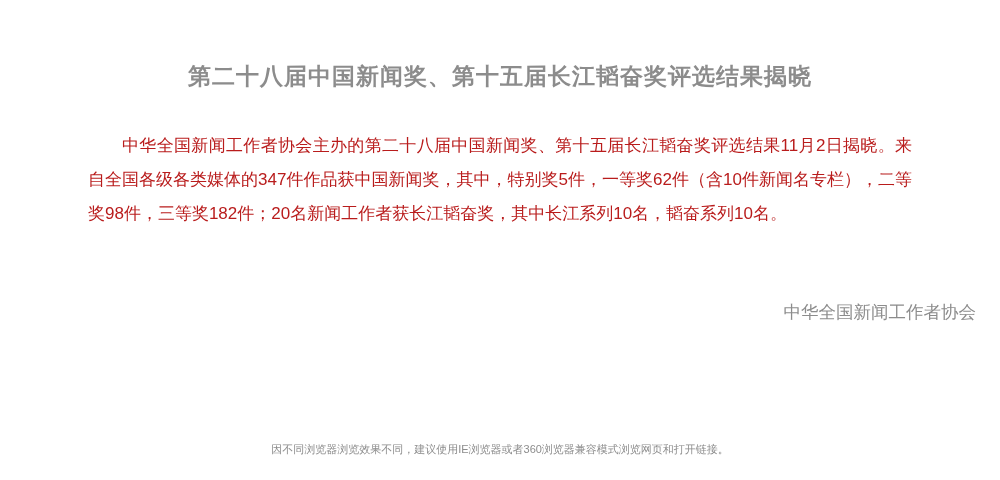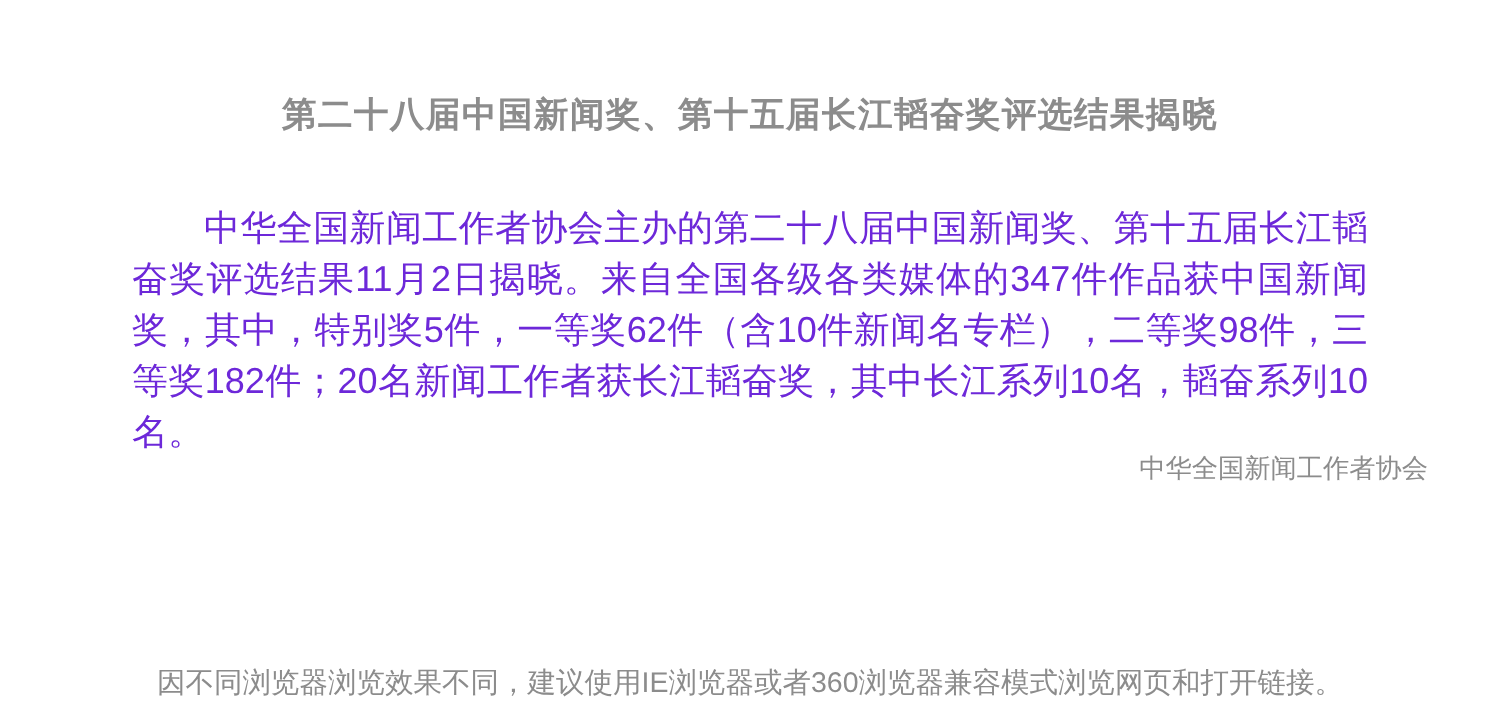--- a/index.html
+++ b/index.html
@@ -30,48 +30,49 @@
     font-weight: bold;
     letter-spacing: 1px;
     color: #8c8c8c;
     font-family: "Liberation Sans", "DejaVu Sans", sans-serif;
   }
   .doc-body {
     position: absolute;
     top: 112px;
     left: 88px;
     width: 824px;
-    font-size: 24px;
+    font-size: 17px;
     line-height: 34px;
-    color: #6d28d9;
+    color: #b91c1c;
     text-align: justify;
     text-indent: 2em;
     font-family: "Liberation Sans", "DejaVu Sans", sans-serif;
   }
   .signature {
     position: absolute;
     top: 296px;
     left: 0;
     width: 952px;
     text-align: right;
     font-size: 17.5px;
     line-height: 32px;
     color: #8c8c8c;
     font-family: "Liberation Sans", "DejaVu Sans", sans-serif;
+    padding-left: 24px;
   }
   .sign-line {
     display: block;
   }
   .footer-note {
     position: absolute;
     top: 442px;
     left: 0;
     width: 1000px;
     text-align: center;
-    font-size: 19px;
+    font-size: 11px;
     color: #8c8c8c;
     font-family: "Liberation Sans", "DejaVu Sans", sans-serif;
   }
 </style>
 </head>
 <body>
 
 <div class="page">
 
   <h1 class="doc-title">第二十八届中国新闻奖、第十五届长江韬奋奖评选结果揭晓</h1>

